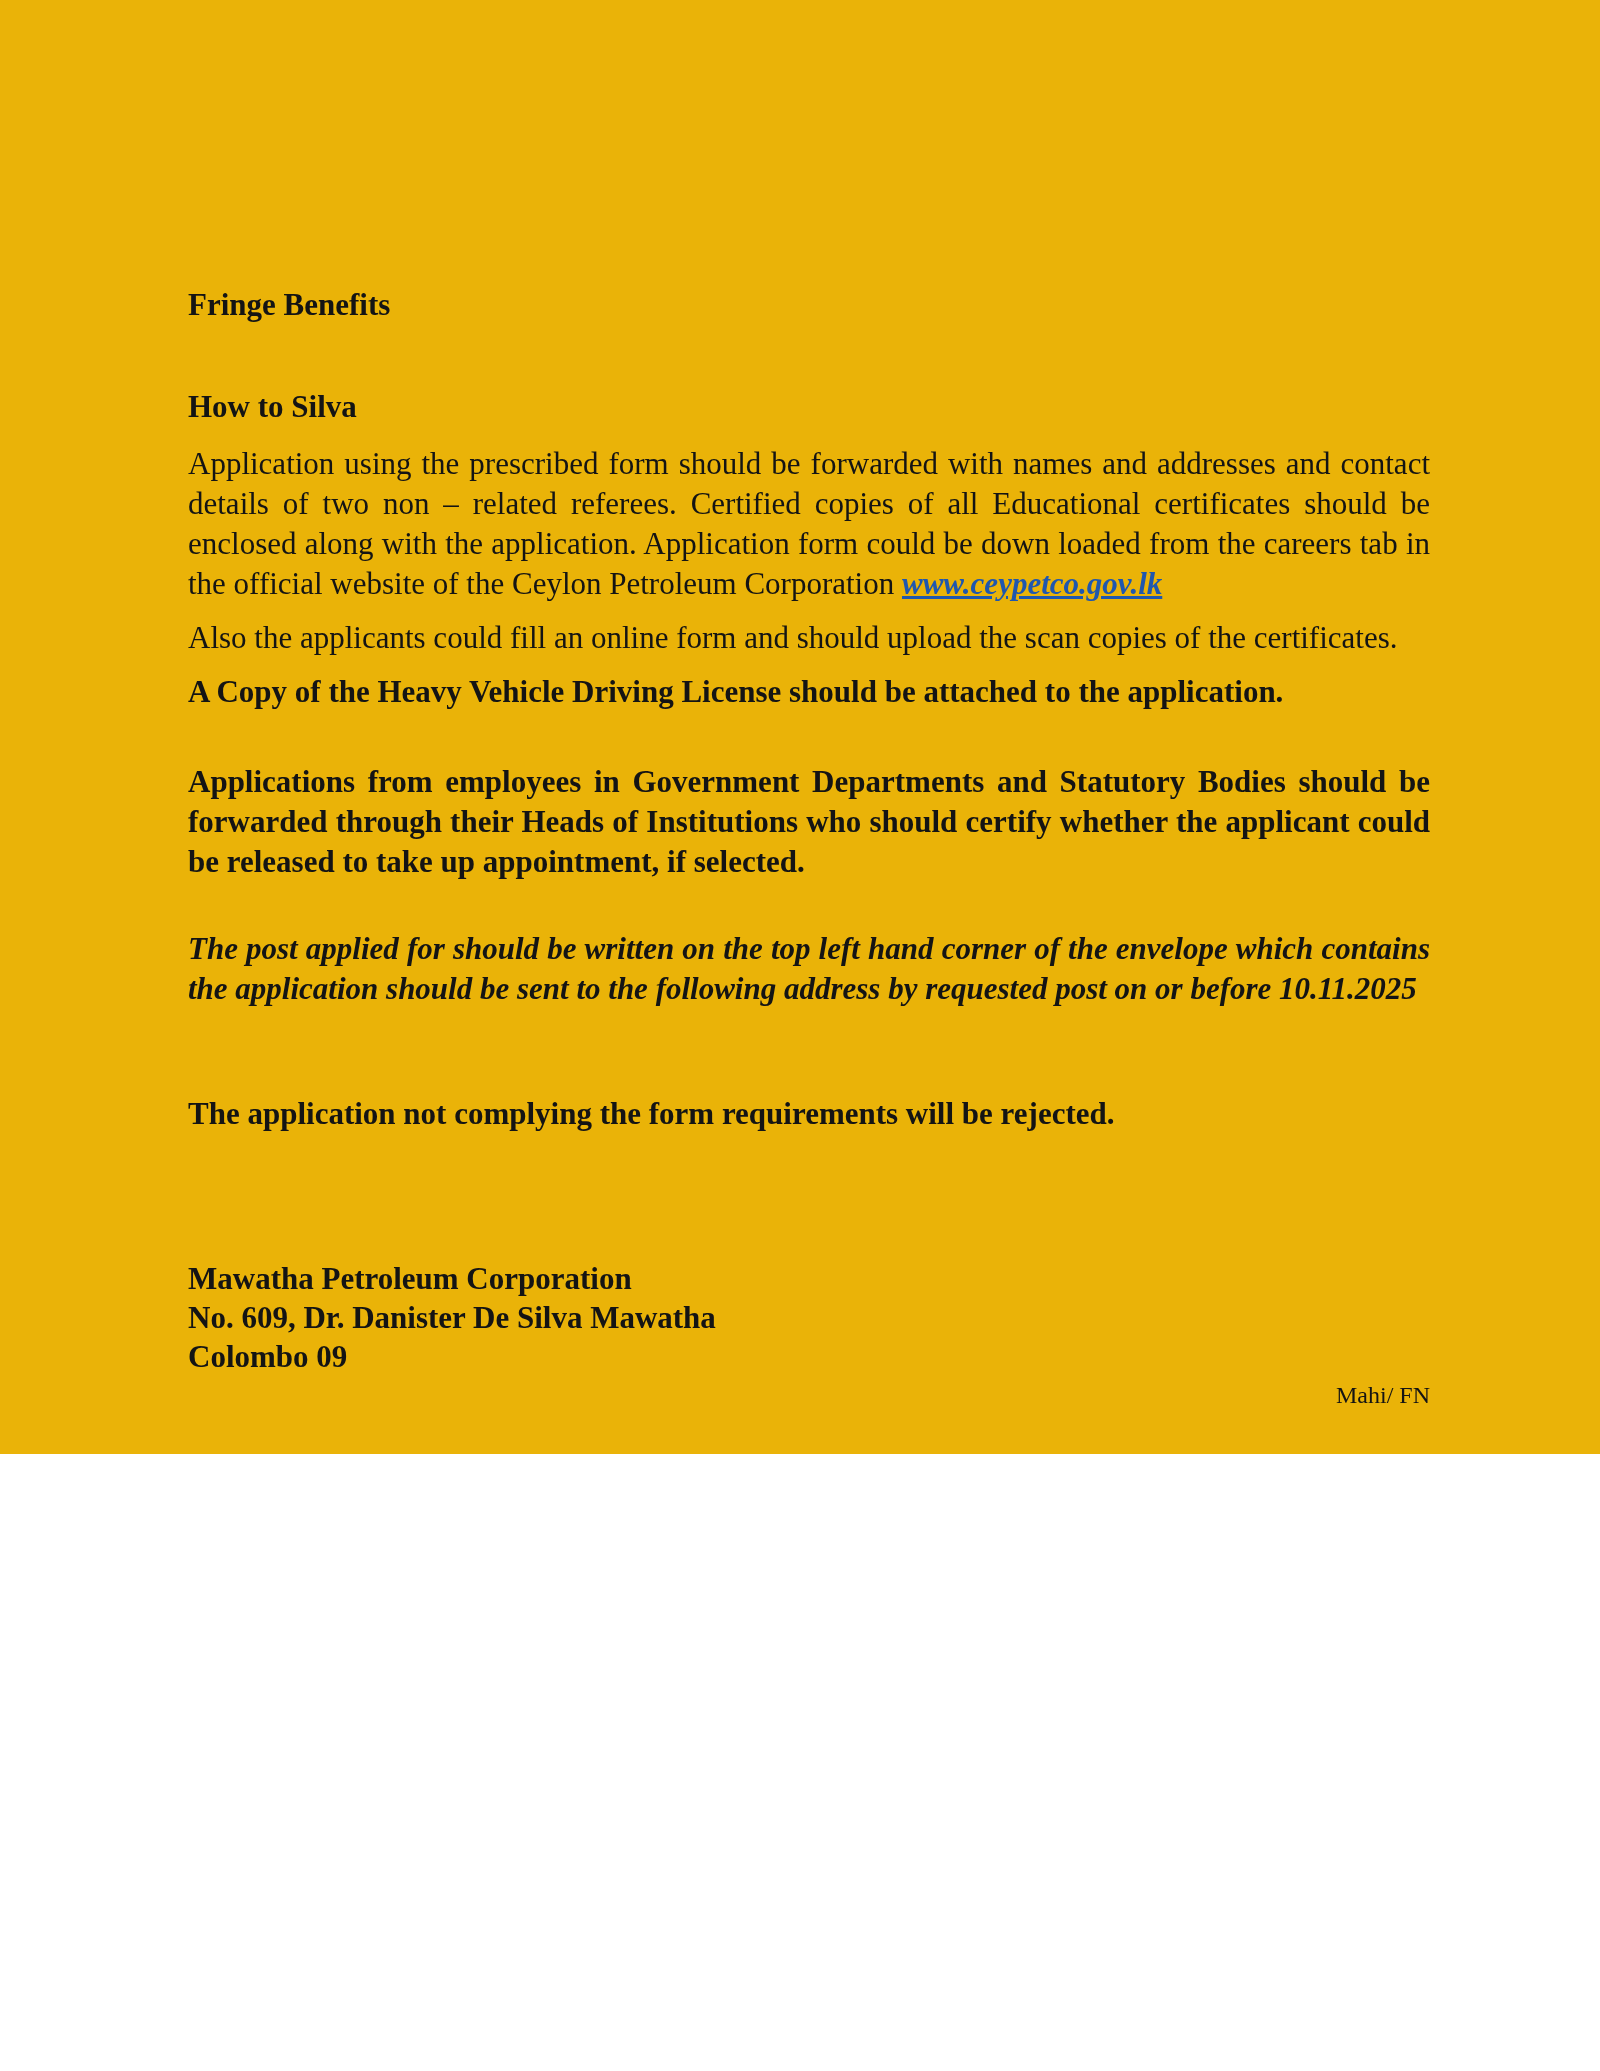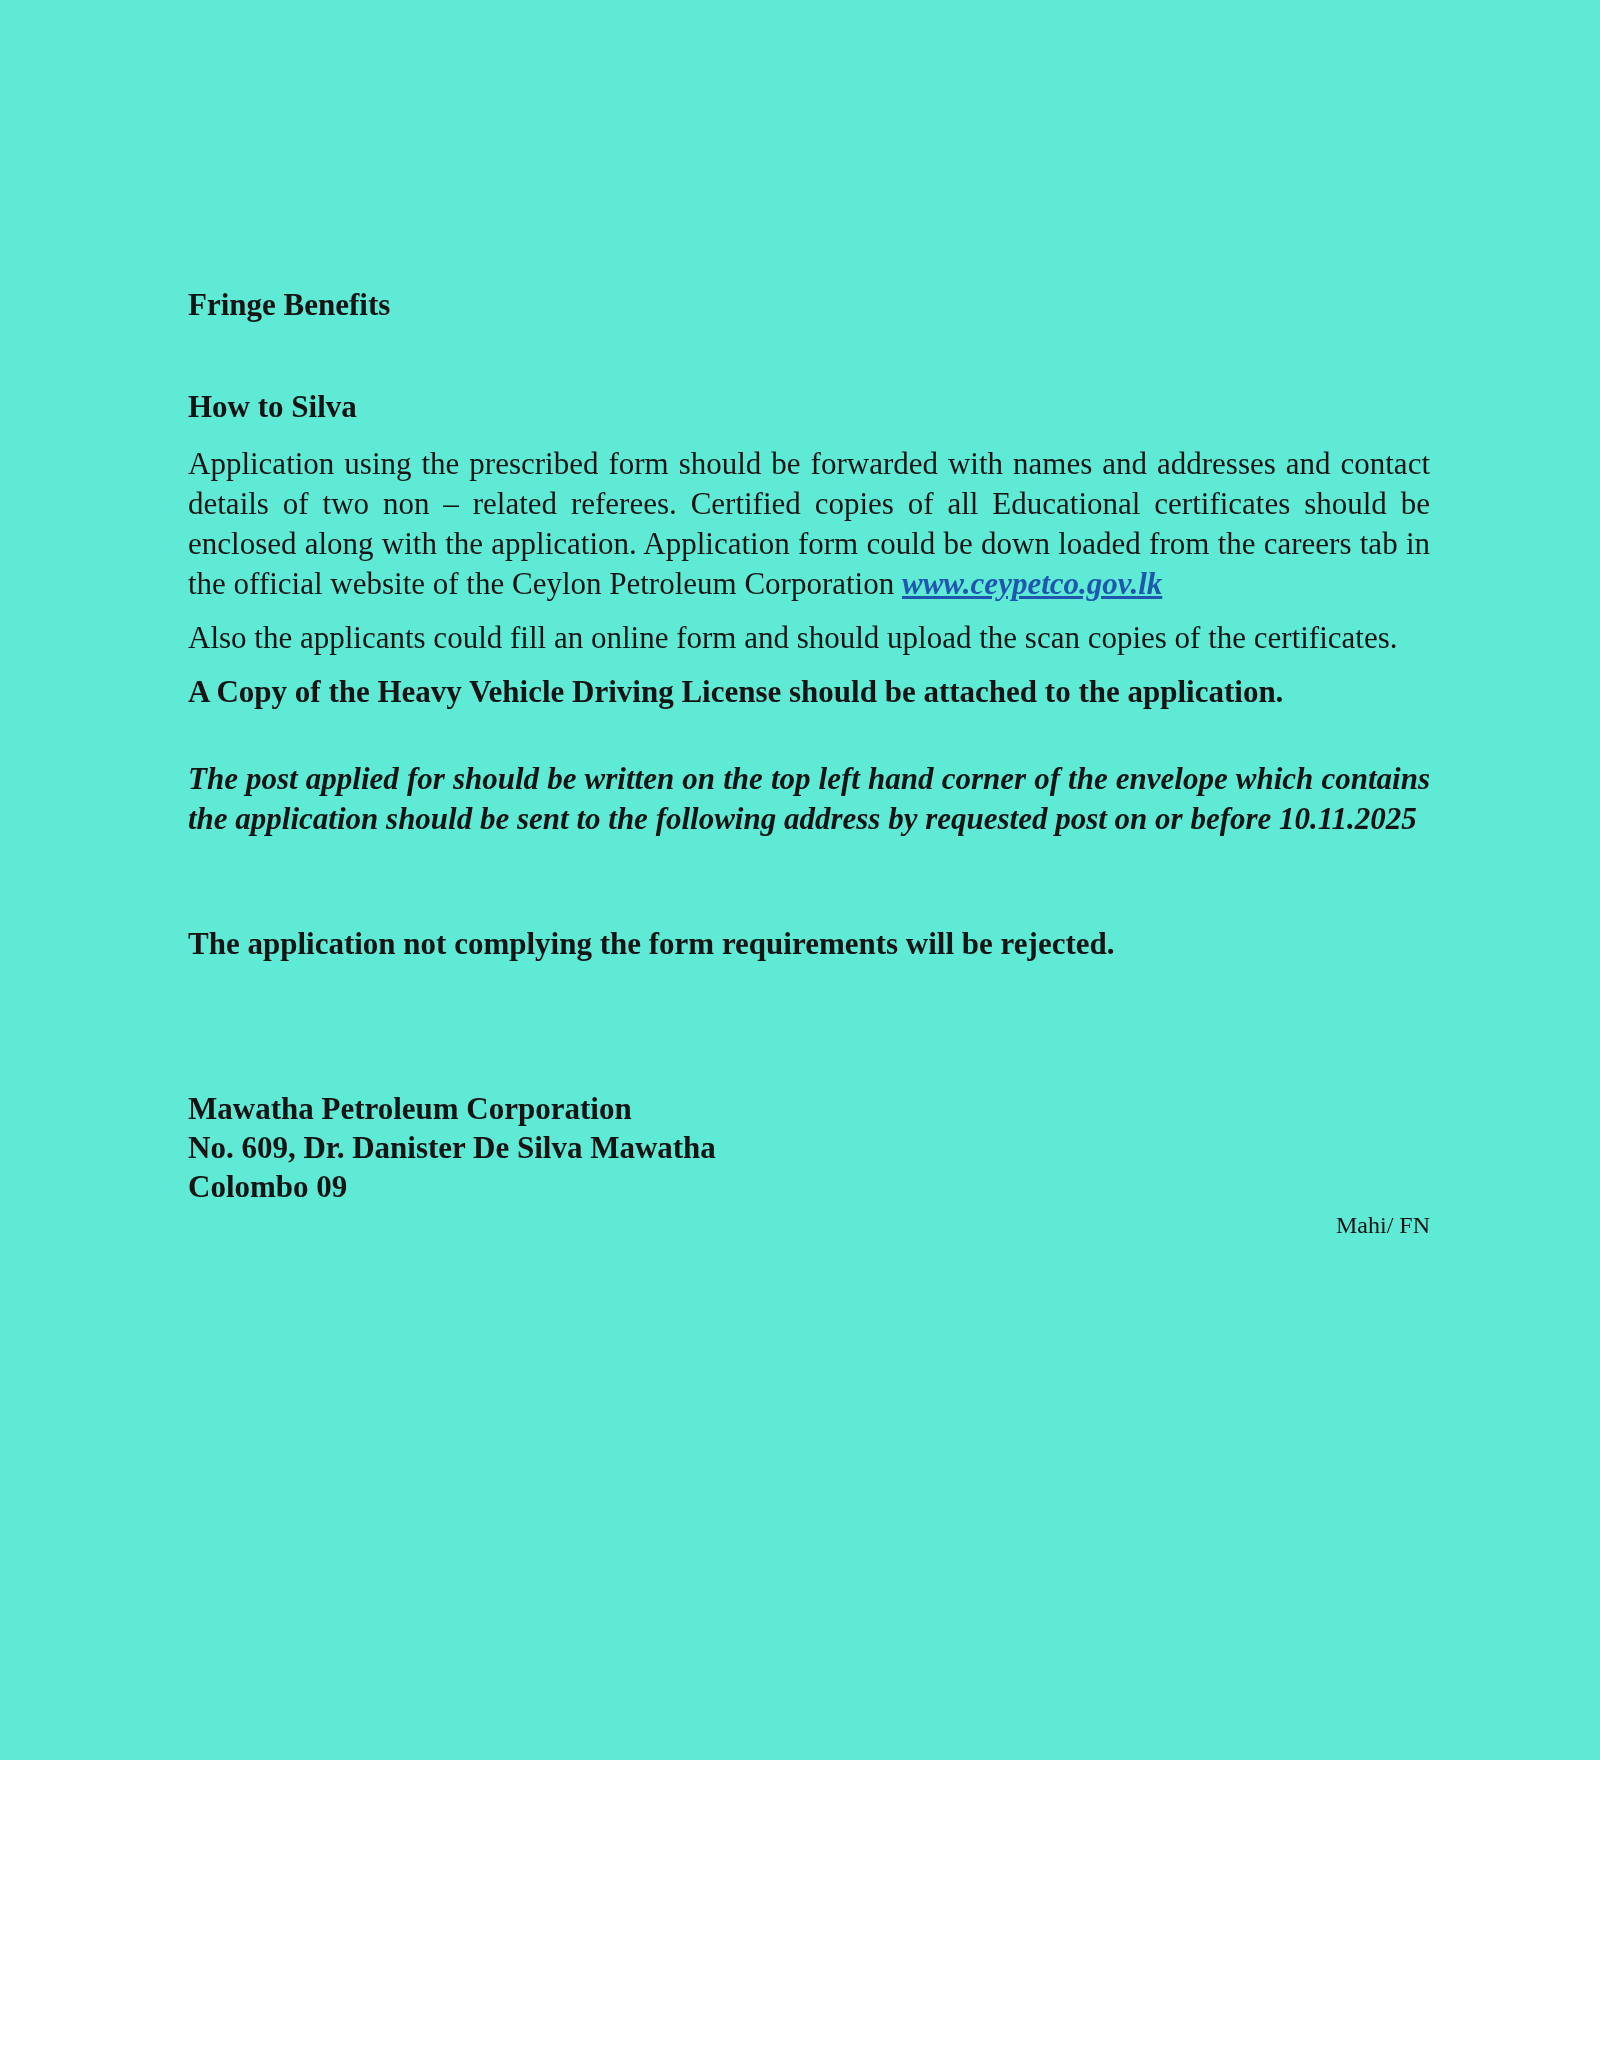--- a/index.html
+++ b/index.html
@@ -3,22 +3,22 @@
 <meta charset="utf-8">
 <style>
   html, body {
     margin: 0;
     padding: 0;
     background: #ffffff;
   }
   .page {
     position: relative;
     width: 1600px;
-    height: 1760px;
-    background: #5eead4;
+    height: 1454px;
+    background: #eab308;
     overflow: hidden;
     font-family: "Liberation Serif", "DejaVu Serif", serif;
     color: #141414;
   }
   .content {
     position: absolute;
     left: 188px;
     top: 285px;
     width: 1242px;
     font-size: 31px;
@@ -81,20 +81,21 @@
 
 
     <h3 class="heading mt-62">How to Silva</h3>
 
     <p class="para mt-17"><span>Application using the prescribed form should be forwarded with names and addresses and contact details of two non – related referees. Certified copies of all Educational certificates should be enclosed along with the application. Application form could be down loaded from the careers tab in the official website of the Ceylon Petroleum Corporation </span><a href="#" class="link">www.ceypetco.gov.lk</a></p>
 
     <p class="para-left mt-14">Also the applicants could fill an online form and should upload the scan copies of the certificates.</p>
 
     <p class="para-left bold mt-14">A Copy of the Heavy Vehicle Driving License should be attached to the application.</p>
 
+    <p class="para bold mt-50">Applications from employees in Government Departments and Statutory Bodies should be forwarded through their Heads of Institutions who should certify whether the applicant could be released to take up appointment, if selected.</p>
 
     <p class="para bold-italic mt-47">The post applied for should be written on the top left hand corner of the envelope which contains the application should be sent to the following address by requested post on or before 10.11.2025</p>
 
     <p class="para-left bold mt-85">The application not complying the form requirements will be rejected.</p>
 
     <div class="sig-block mt-125">
       <div>Mawatha Petroleum Corporation</div>
       <div>No. 609, Dr. Danister De Silva Mawatha</div>
       <div>Colombo 09</div>
     </div>

